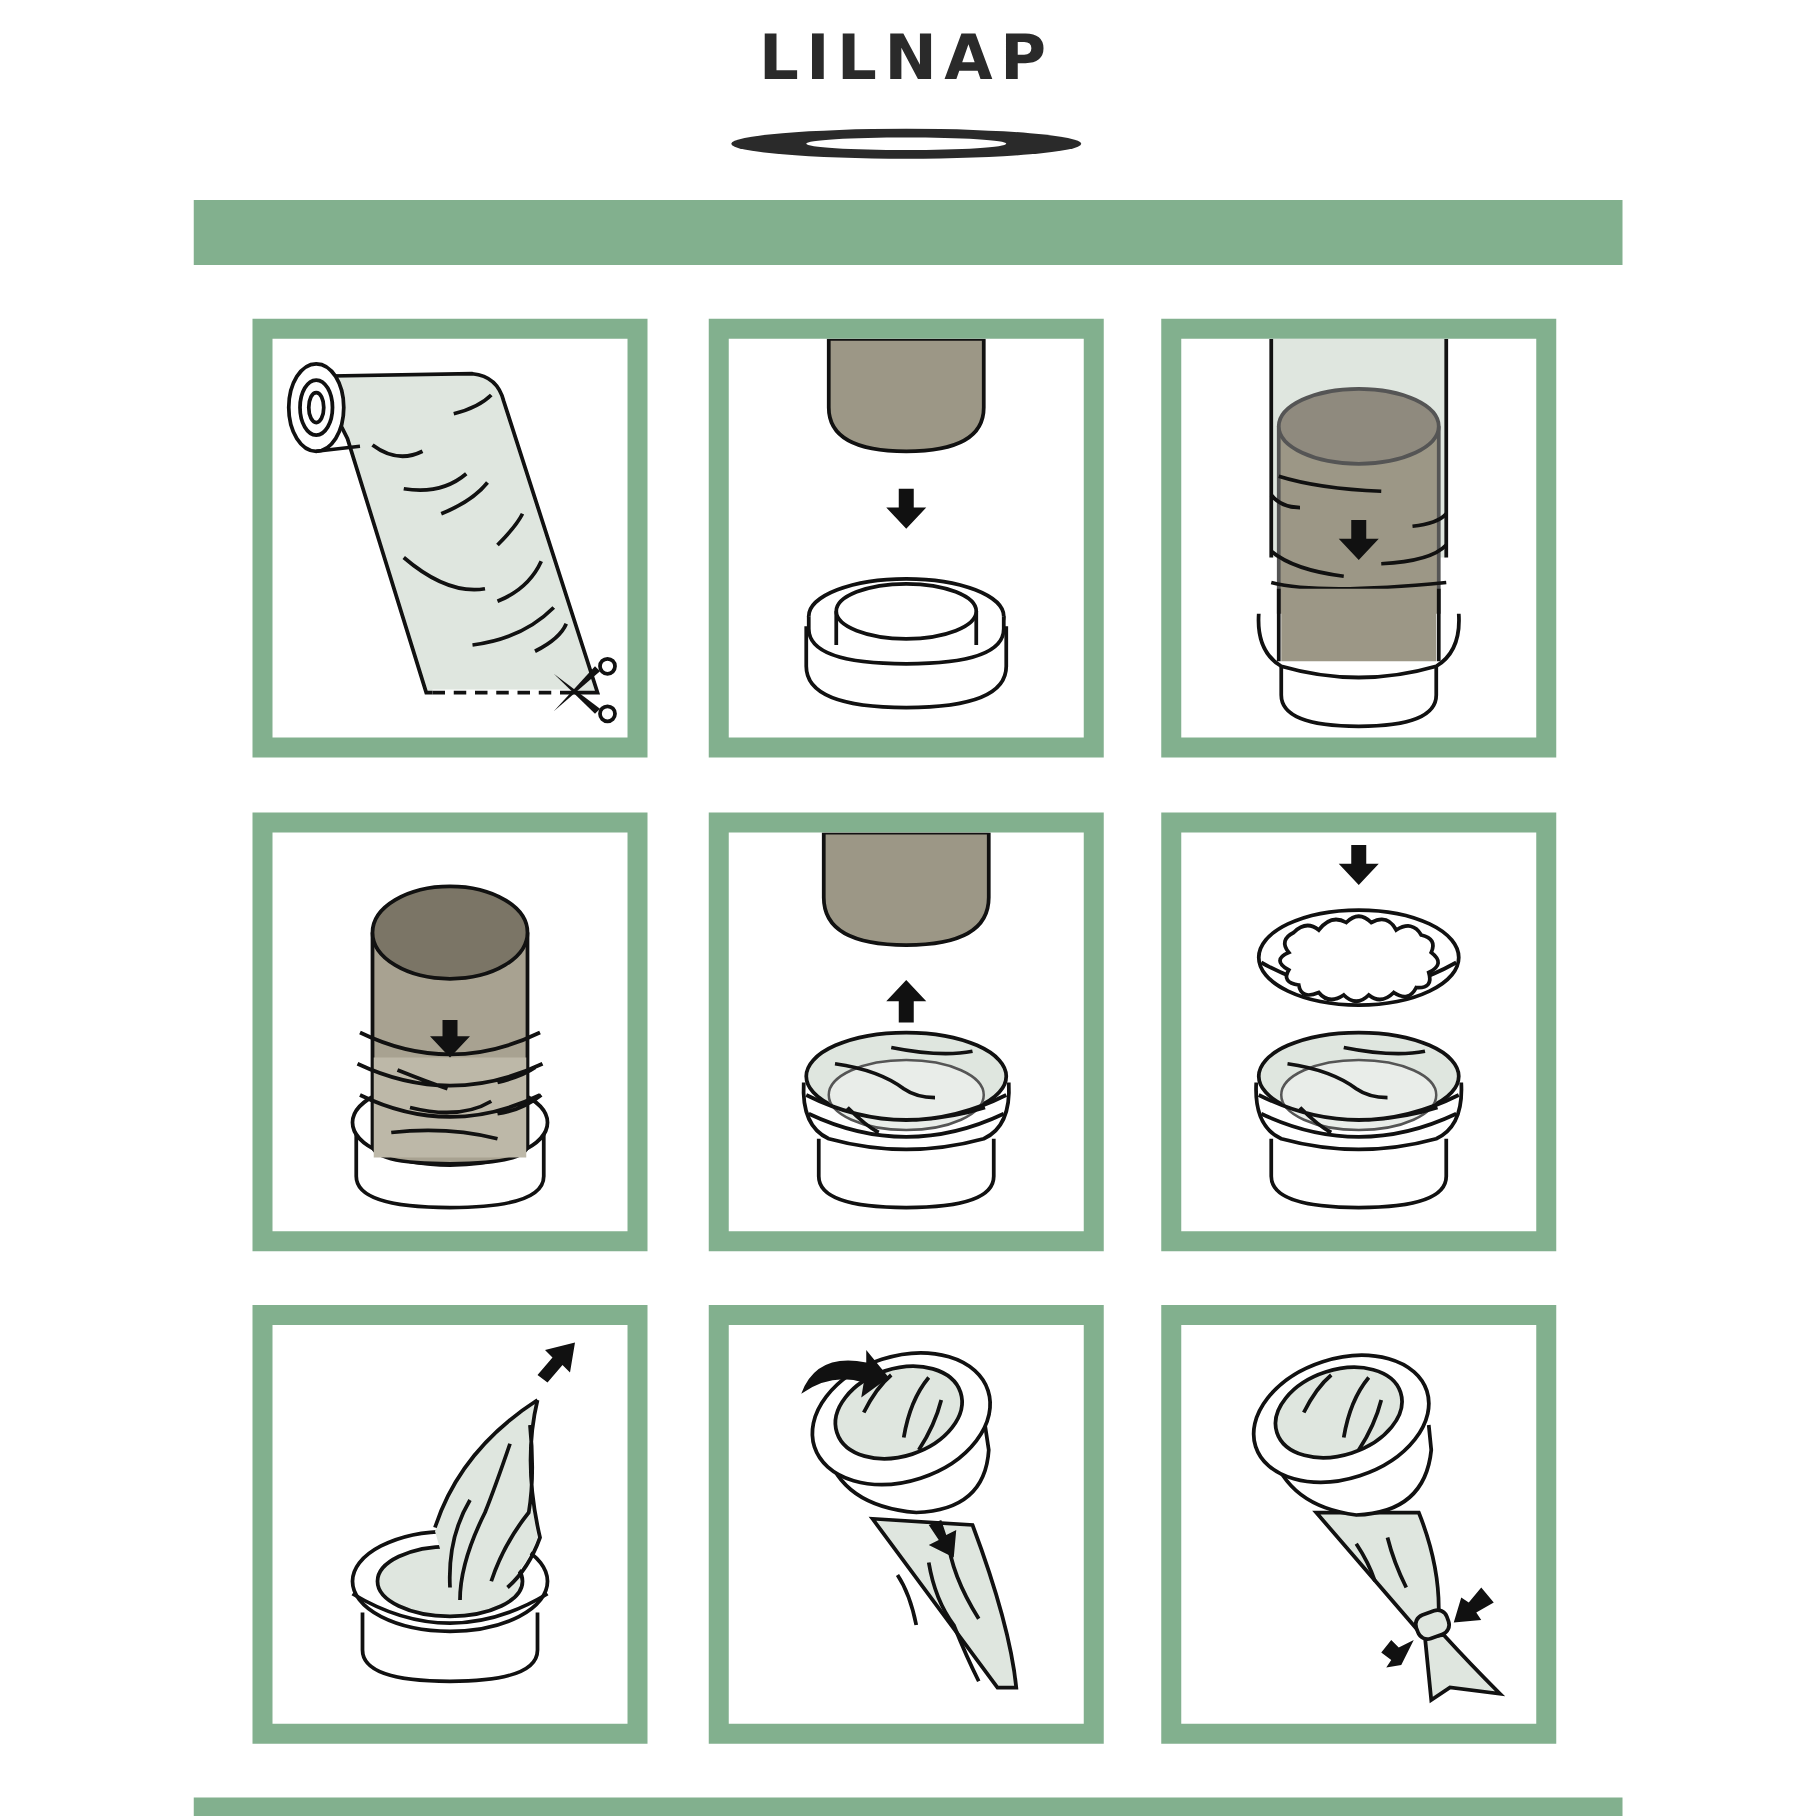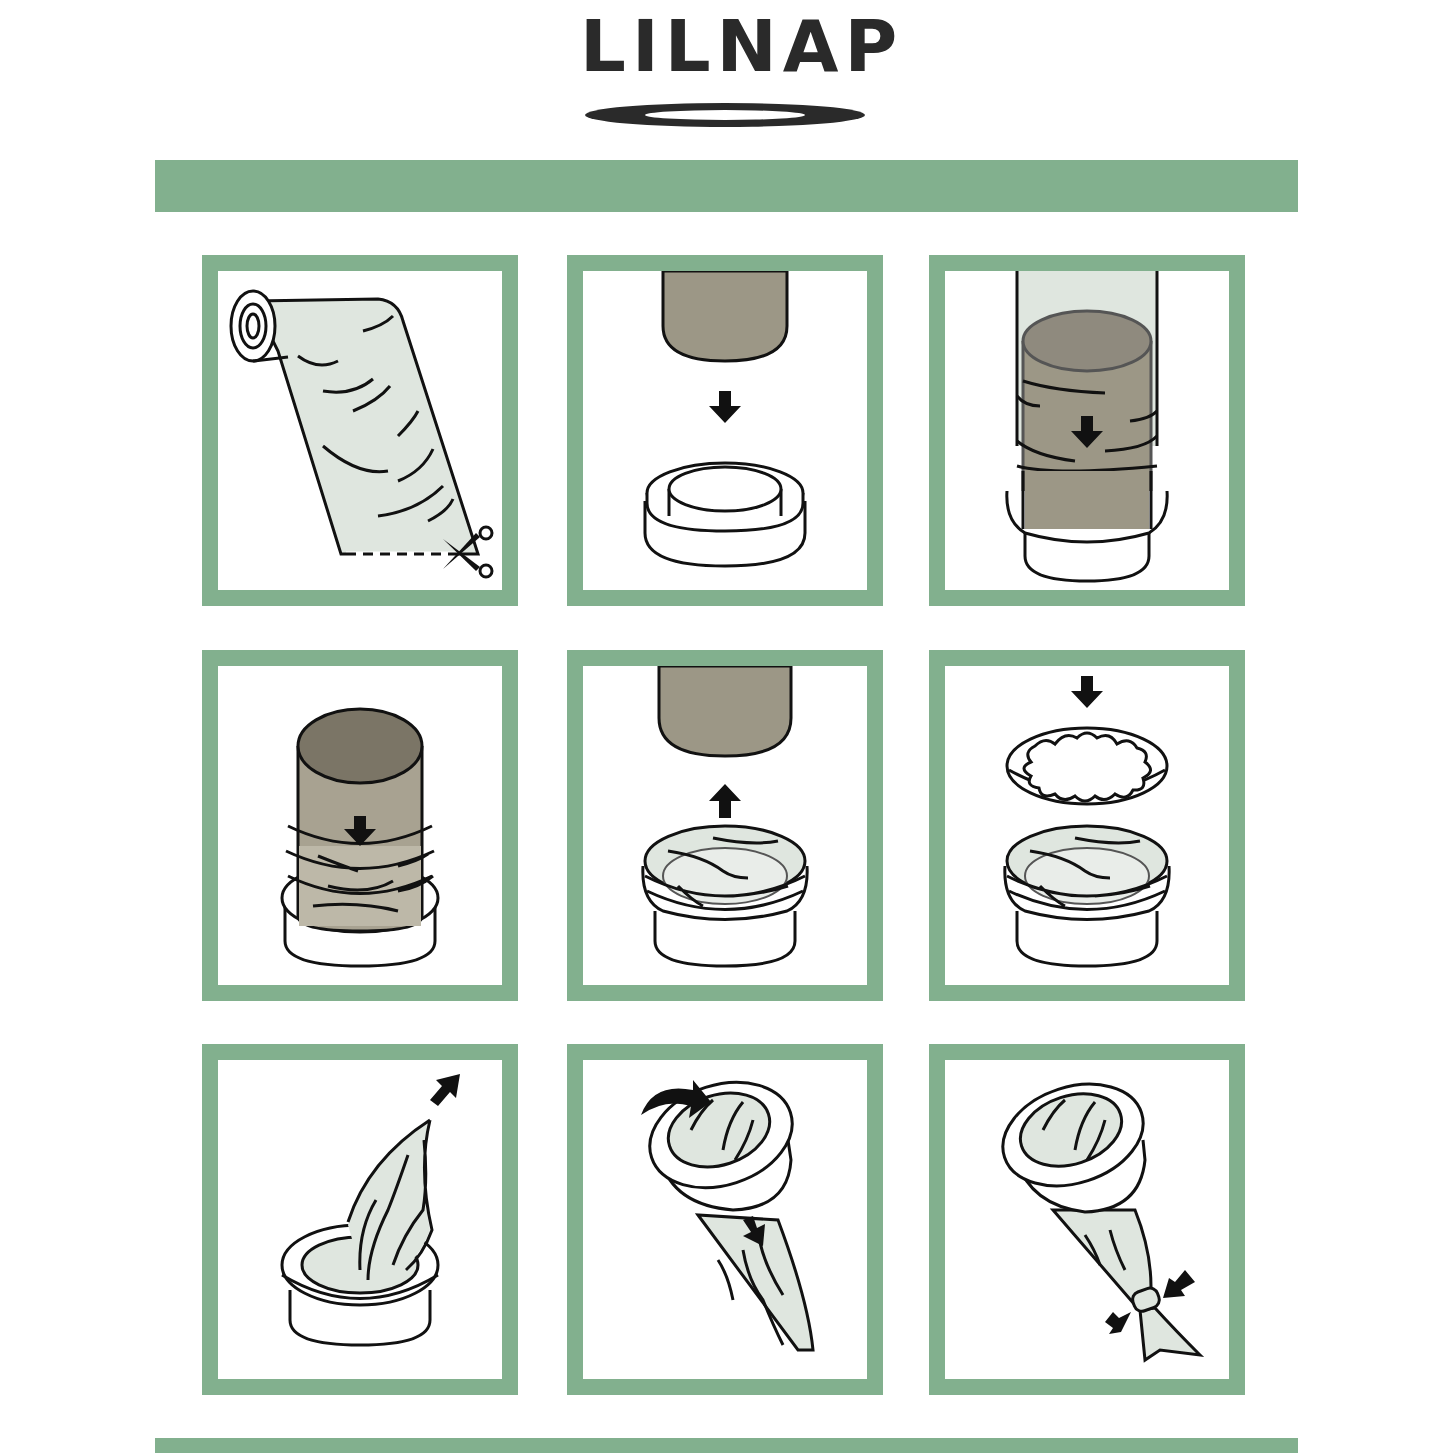--- a/index.html
+++ b/index.html
@@ -1,18 +1,18 @@
 <!DOCTYPE html>
 <html><head>
 <meta charset="utf-8">
 <style>
   html,body{margin:0;padding:0;background:#ffffff;}
   body{width:1453px;height:1453px;position:relative;overflow:hidden;font-family:"DejaVu Sans",sans-serif;}
   .logo{position:absolute;left:580px;top:14px;width:290px;height:104px;}
-  .logo-text{position:absolute;left:0;top:0;width:290px;text-align:center;font-family:"DejaVu Sans",sans-serif;font-weight:bold;font-size:72px;letter-spacing:6px;color:#2a2a2a;line-height:64px;}
+  .logo-text{position:absolute;left:0;top:0;width:290px;text-align:center;font-family:"DejaVu Sans",sans-serif;font-weight:bold;font-size:50px;letter-spacing:6px;color:#2a2a2a;line-height:64px;}
   .logo-ring{position:absolute;left:4px;top:86px;width:282px;height:30px;}
   .bar{position:absolute;left:155px;width:1143px;background:#82b08e;}
   .bar-top{top:160px;height:52px;}
   .bar-bottom{top:1438px;height:15px;}
   .panel{position:absolute;width:284px;height:319px;border:16px solid #82b08e;background:#fff;overflow:hidden;}
   .panel svg{position:absolute;left:0;top:0;width:284px;height:319px;}
 </style>
 </head>
 <body>
 

